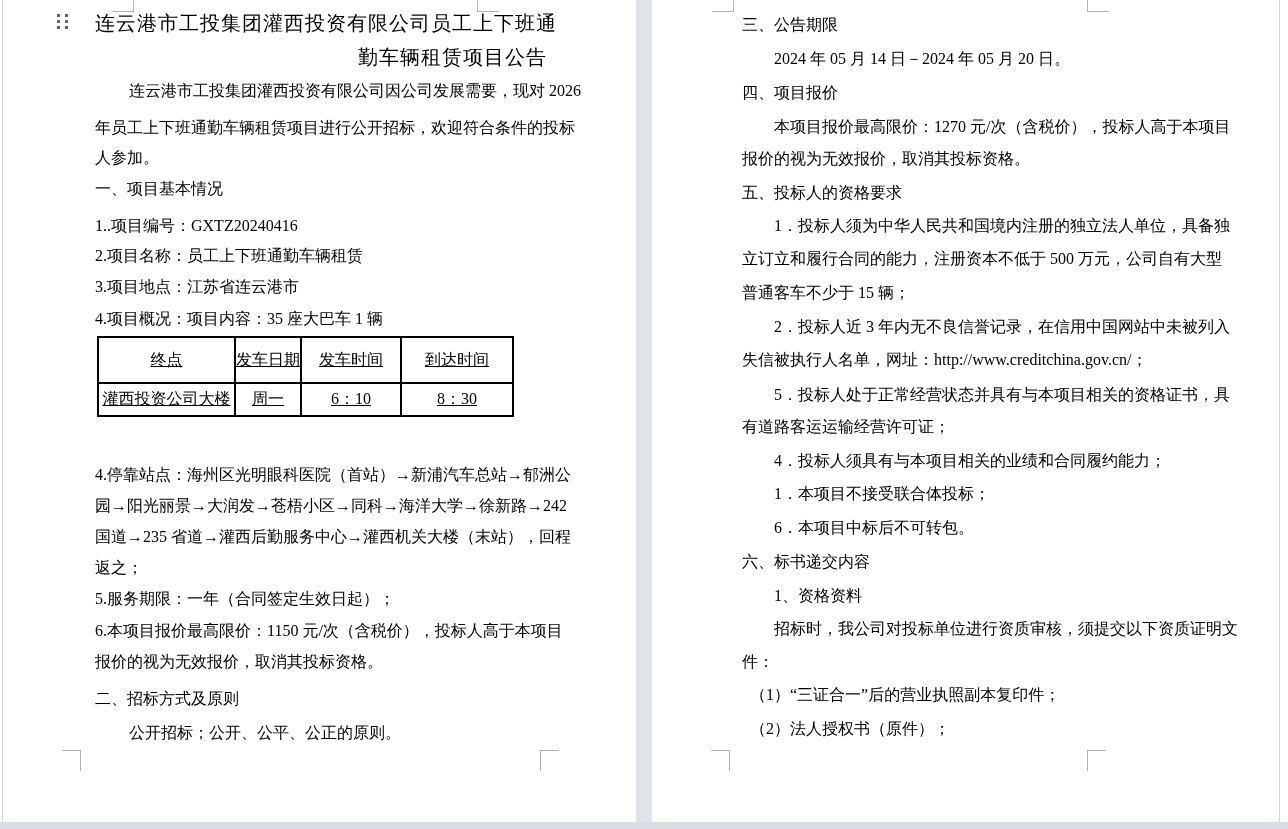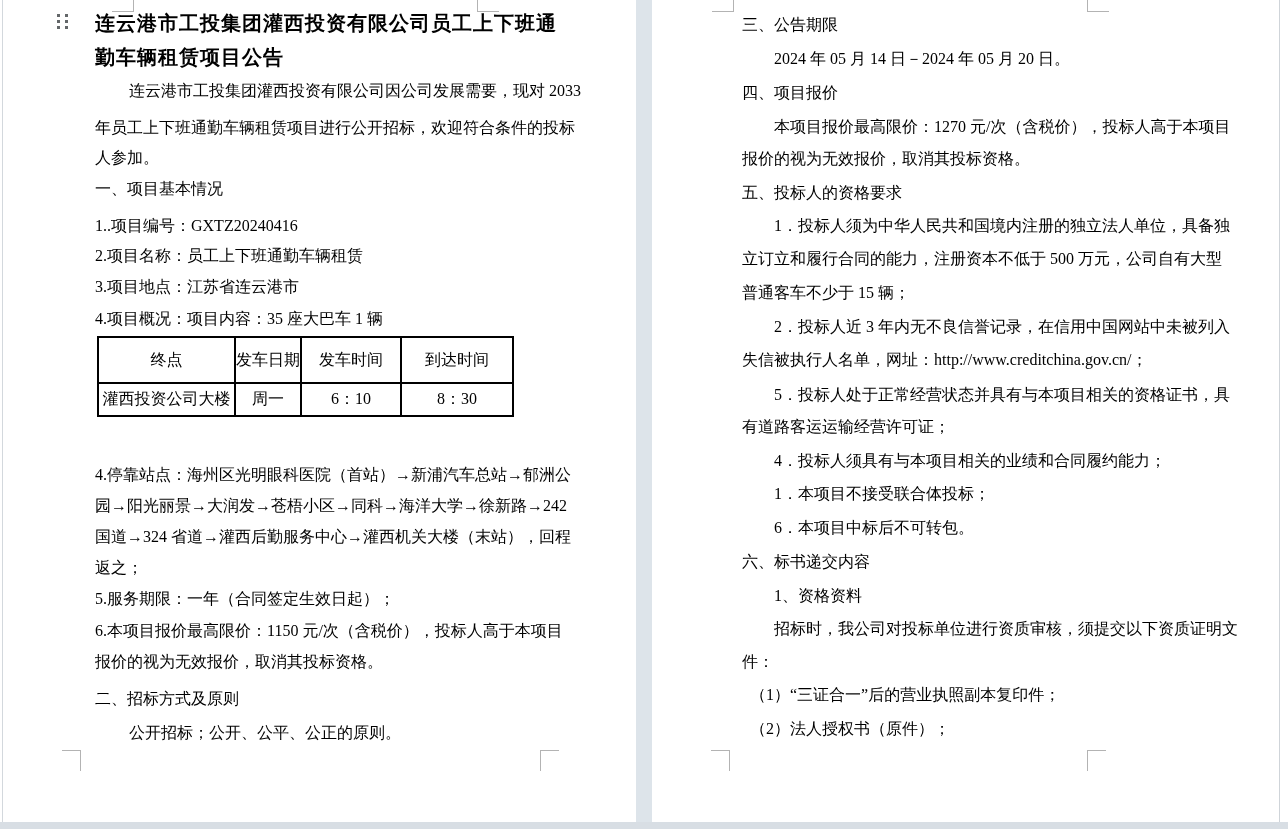--- a/index.html
+++ b/index.html
@@ -10,37 +10,37 @@
   }
   .page{position:absolute;top:0;height:822px;background:#ffffff;}
   #page1{left:0;width:636px;}
   #page2{left:652px;width:628px;}
   .gap-strip{position:absolute;left:636px;top:0;width:16px;height:822px;background:#dde4ea;}
   .bottom-strip{position:absolute;left:0;top:822px;width:1288px;height:7px;background:#d8dee4;}
   .edge-left{position:absolute;left:2px;top:0;width:1px;height:822px;background:#d3d8dd;}
   .edge-right{position:absolute;left:1279px;top:0;width:1px;height:822px;background:#cfd4d9;}
 
   .ln{position:absolute;height:22px;line-height:22px;font-size:16px;white-space:pre;}
-  .title-line{position:absolute;left:95px;width:452px;text-align:left;
-    font-weight:bold;font-size:20px;letter-spacing:1px;line-height:26px;white-space:pre;}
+  .title-line{position:absolute;left:95px;width:452px;text-align:right;
+    font-weight:normal;font-size:20px;letter-spacing:1px;line-height:26px;white-space:pre;}
 
   
   .mark{position:absolute;}
   .m-tl{border-right:1px solid #b3b3b3;border-bottom:1px solid #b3b3b3;width:21px;height:11px;top:0;}
   .m-tr{border-left:1px solid #b3b3b3;border-bottom:1px solid #b3b3b3;width:21px;height:11px;top:0;}
   .m-bl{border-right:1px solid #b3b3b3;border-top:1px solid #b3b3b3;width:18px;height:20px;top:750px;}
   .m-br{border-left:1px solid #b3b3b3;border-top:1px solid #b3b3b3;width:18px;height:20px;top:750px;}
 
   
   .drag-handle{position:absolute;left:57px;top:14px;display:grid;
     grid-template-columns:3px 3px;grid-auto-rows:3px;column-gap:5px;row-gap:3px;}
   .drag-handle i{width:3px;height:3px;background:#636769;display:block;}
 
   
-  table.schedule{position:absolute;left:97px;top:336px;border-collapse:collapse;table-layout:fixed;}
+  table.schedule{position:absolute;left:97px;top:336px;border-collapse:collapse;table-layout:fixed;text-decoration:underline;}
   .schedule td{border:2px solid #000;font-size:16px;text-align:center;padding:0;
     white-space:pre;font-weight:normal;}
   .schedule tr.hdr td{height:44px;}
   .schedule tr.body td{height:31px;border-radius:10px;}
 </style>
 </head>
 <body>
 
 <div class="page" id="page1"></div>
 <div class="page" id="page2"></div>
@@ -64,21 +64,21 @@
     <i></i>
     <i></i>
     <i></i>
     <i></i>
     <i></i>
 </div>
 
 <div class="title-line" style="top:10px">连云港市工投集团灌西投资有限公司员工上下班通</div>
 <div class="title-line" style="top:44px">勤车辆租赁项目公告</div>
 
-<div class="ln" style="top:80px;left:129px">连云港市工投集团灌西投资有限公司因公司发展需要，现对 2033</div>
+<div class="ln" style="top:80px;left:129px">连云港市工投集团灌西投资有限公司因公司发展需要，现对 2026</div>
 <div class="ln" style="top:117px;left:95px">年员工上下班通勤车辆租赁项目进行公开招标，欢迎符合条件的投标</div>
 <div class="ln" style="top:147px;left:95px">人参加。</div>
 <div class="ln" style="top:178px;left:95px">一、项目基本情况</div>
 <div class="ln" style="top:215px;left:95px">1..项目编号：GXTZ20240416</div>
 <div class="ln" style="top:245px;left:95px">2.项目名称：员工上下班通勤车辆租赁</div>
 <div class="ln" style="top:276px;left:95px">3.项目地点：江苏省连云港市</div>
 <div class="ln" style="top:308px;left:95px">4.项目概况：项目内容：35 座大巴车 1 辆</div>
 
 <table class="schedule">
   <colgroup>
@@ -98,21 +98,21 @@
     <td>灌西投资公司大楼</td>
     <td>周一</td>
     <td>6：10</td>
     <td>8：30</td>
   </tr>
 </tbody>
   </table>
 
 <div class="ln" style="top:464px;left:95px">4.停靠站点：海州区光明眼科医院（首站）→新浦汽车总站→郁洲公</div>
 <div class="ln" style="top:495px;left:95px">园→阳光丽景→大润发→苍梧小区→同科→海洋大学→徐新路→242</div>
-<div class="ln" style="top:526px;left:95px">国道→324 省道→灌西后勤服务中心→灌西机关大楼（末站），回程</div>
+<div class="ln" style="top:526px;left:95px">国道→235 省道→灌西后勤服务中心→灌西机关大楼（末站），回程</div>
 <div class="ln" style="top:557px;left:95px">返之；</div>
 <div class="ln" style="top:588px;left:95px">5.服务期限：一年（合同签定生效日起）；</div>
 <div class="ln" style="top:620px;left:95px">6.本项目报价最高限价：1150 元/次（含税价），投标人高于本项目</div>
 <div class="ln" style="top:651px;left:95px">报价的视为无效报价，取消其投标资格。</div>
 <div class="ln" style="top:688px;left:95px">二、招标方式及原则</div>
 <div class="ln" style="top:722px;left:129px">公开招标；公开、公平、公正的原则。</div>
 
 <div class="ln" style="top:14px;left:742px">三、公告期限</div>
 <div class="ln" style="top:48px;left:774px">2024 年 05 月 14 日－2024 年 05 月 20 日。</div>
 <div class="ln" style="top:82px;left:742px">四、项目报价</div>

